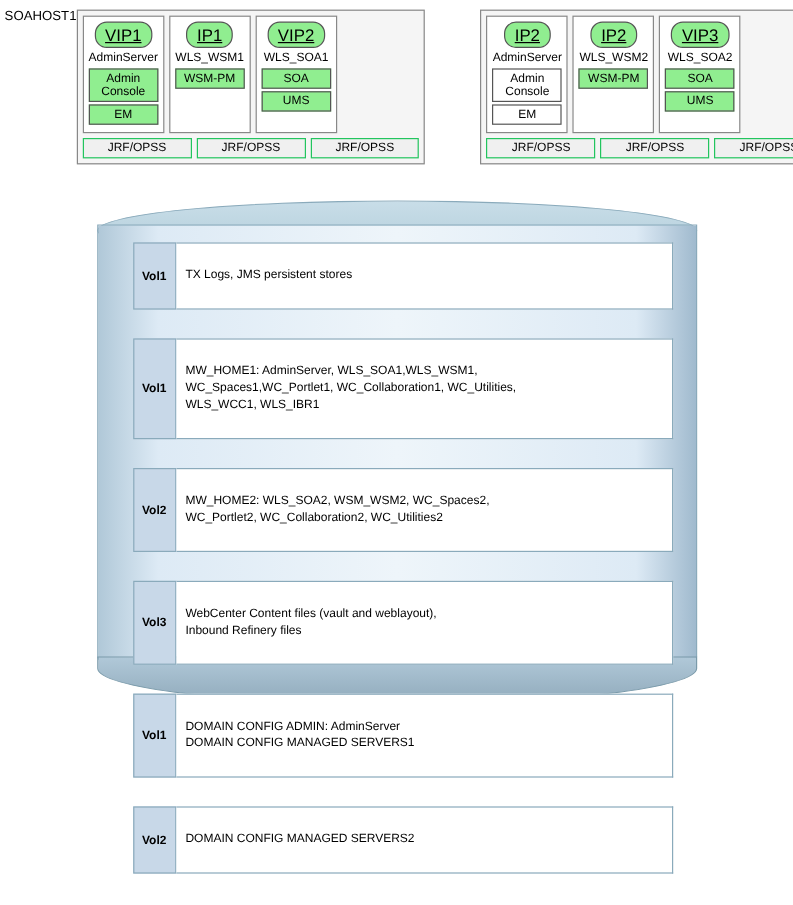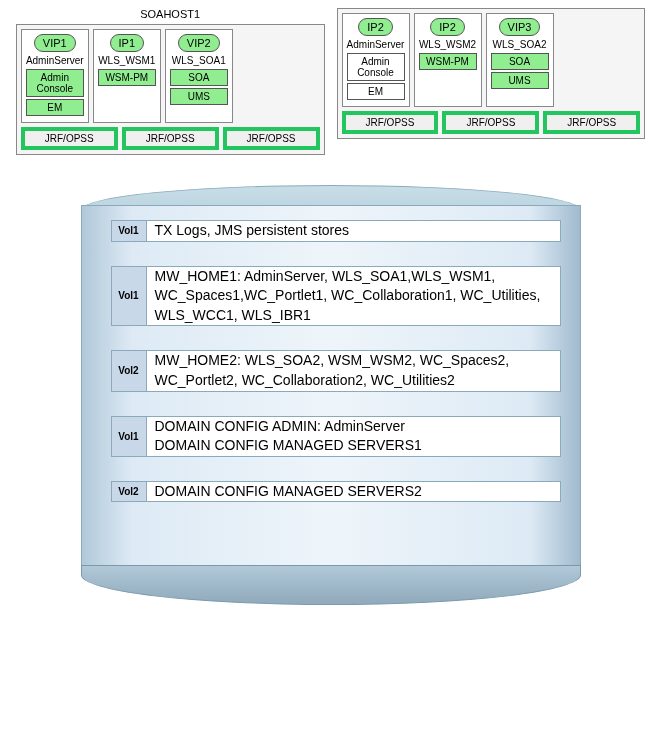--- a/index.html
+++ b/index.html
@@ -47,23 +47,24 @@
       font-weight: normal;
       margin-bottom: 3px;
       text-align: right;
     }
 
     .green-pill {
       background: #90ee90;
       border: 1px solid #555;
       border-radius: 10px;
       padding: 2px 8px;
-      font-size: 11px;
+      font-size: 14px;
       margin-bottom: 3px;
       text-align: right;
+      text-decoration: underline;
     }
 
     .green-box {
       background: #90ee90;
       border: 1px solid #555;
       padding: 2px 6px;
       font-size: 10px;
       margin-bottom: 2px;
       text-align: center;
       width: 100%;
@@ -79,38 +80,39 @@
       width: 100%;
     }
 
     .jrf-row {
       display: flex;
       gap: 4px;
       margin-top: 4px;
     }
 
     .jrf-cell {
-      border: 4px solid #22c55e;
+      border: 1px solid #22c55e;
       background: #f0f0f0;
       padding: 2px 20px;
       font-size: 10px;
       text-align: center;
       flex: 1;
     }
 
     .hosts-wrapper {
       display: flex;
       justify-content: center;
       gap: 12px;
       padding: 8px 10px 0 10px;
     }
 
     .host-block {
       display: flex;
-      flex-direction: column;
+      flex-direction: row;
+      margin-left: 34px;
     }
 
     
     .storage-section {
       position: relative;
       margin: 10px auto 0 auto;
       width: 560px;
       height: 440px;
     }
 
@@ -173,22 +175,22 @@
       text-align: center;
       display: flex;
       align-items: center;
       justify-content: center;
     }
 
     .vol-content {
       background: #fff;
       border: 1px solid #8aaabb;
       border-left: none;
-      padding: 0 8px;
-      font-size: 14px;
+      padding: 20px 8px;
+      font-size: 10px;
       flex: 1;
       line-height: 1.4;
     }
   </style>
 </head>
 <body>
 
 <div class="hosts-wrapper">
 
   <div class="host-block">
@@ -276,20 +278,24 @@
     <div class="vol-row">
       <div class="vol-label">Vol1</div>
       <div class="vol-content">MW_HOME1: AdminServer, WLS_SOA1,WLS_WSM1,<br>WC_Spaces1,WC_Portlet1, WC_Collaboration1, WC_Utilities,<br>WLS_WCC1, WLS_IBR1</div>
     </div>
 
     <div class="vol-row">
       <div class="vol-label">Vol2</div>
       <div class="vol-content">MW_HOME2: WLS_SOA2, WSM_WSM2, WC_Spaces2,<br>WC_Portlet2, WC_Collaboration2, WC_Utilities2</div>
     </div>
 
+    <div class="vol-row">
+      <div class="vol-label">Vol3</div>
+      <div class="vol-content">WebCenter Content files (vault and weblayout),<br>Inbound Refinery files</div>
+    </div>
 
     <div class="vol-row">
       <div class="vol-label">Vol1</div>
       <div class="vol-content">DOMAIN CONFIG ADMIN: AdminServer<br>DOMAIN CONFIG MANAGED SERVERS1</div>
     </div>
 
     <div class="vol-row">
       <div class="vol-label">Vol2</div>
       <div class="vol-content">DOMAIN CONFIG MANAGED SERVERS2</div>
     </div>

